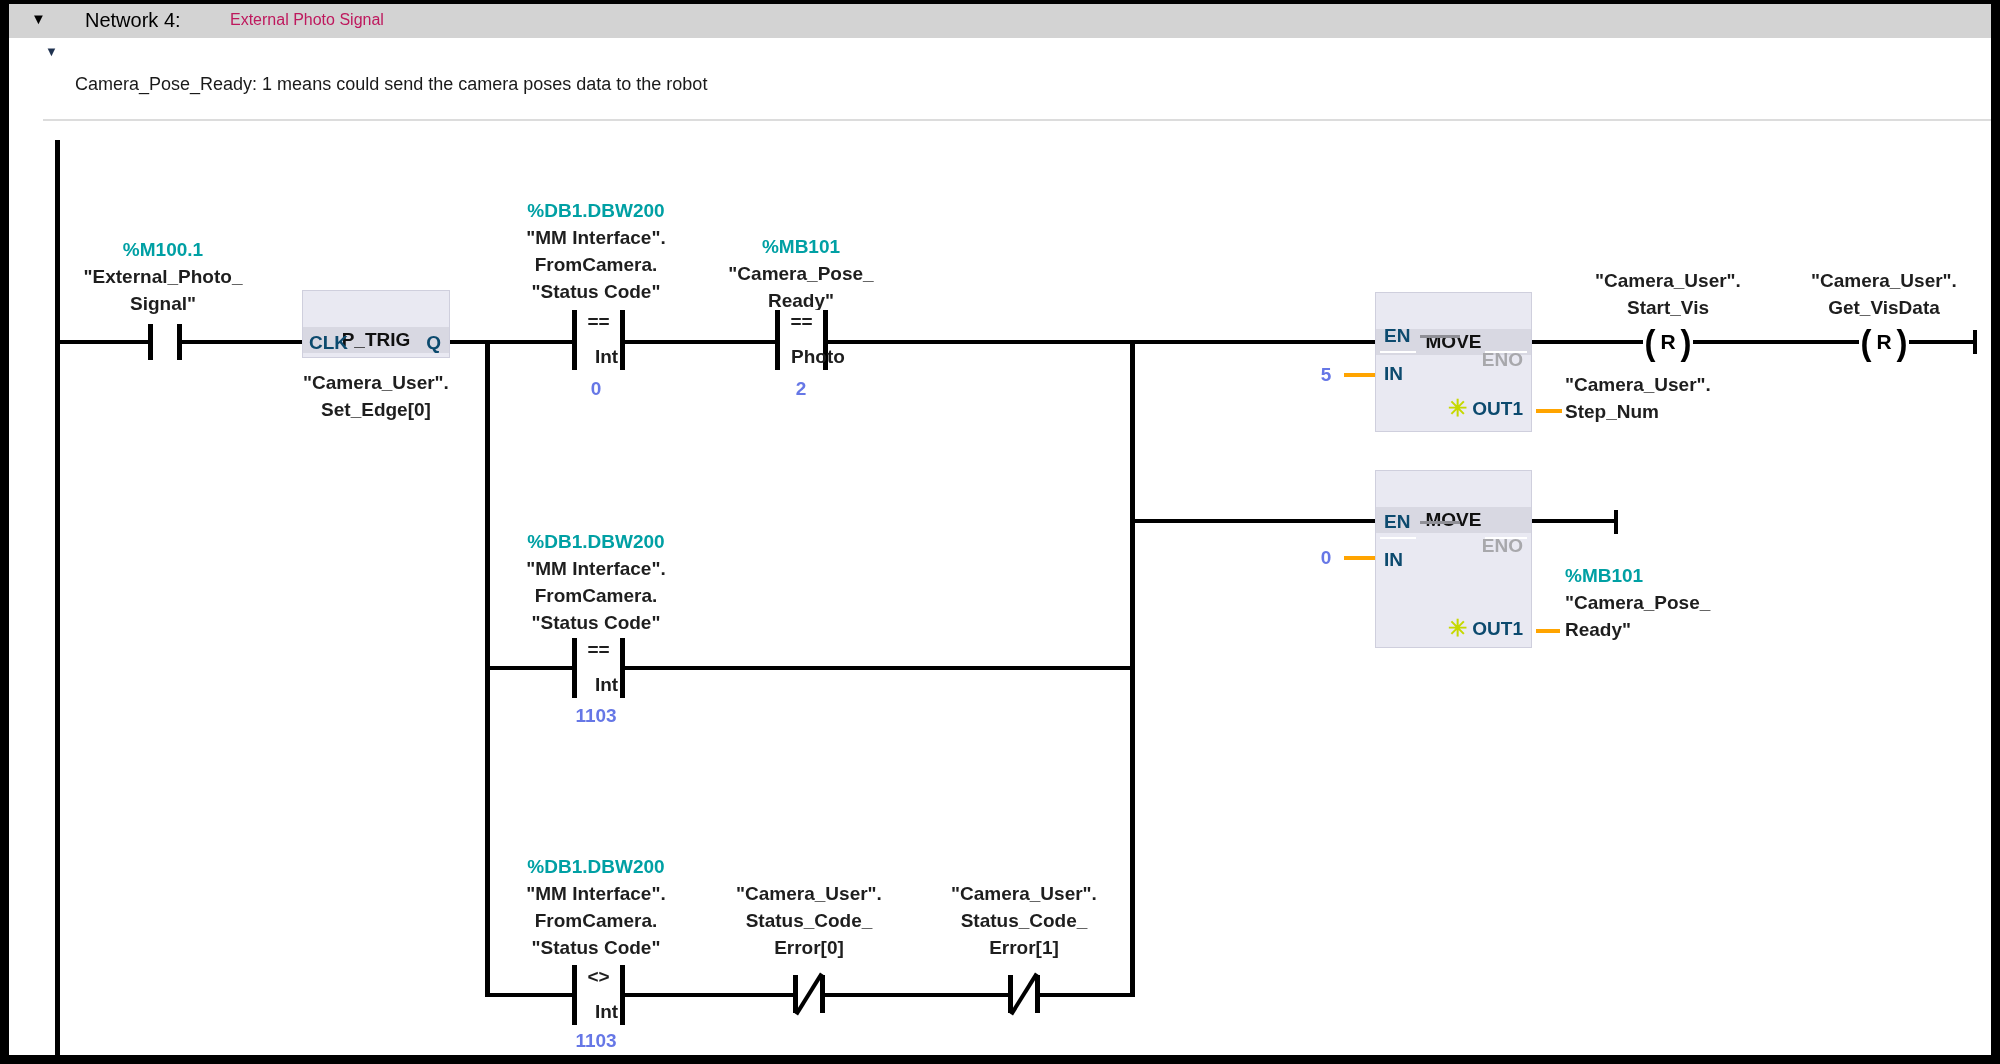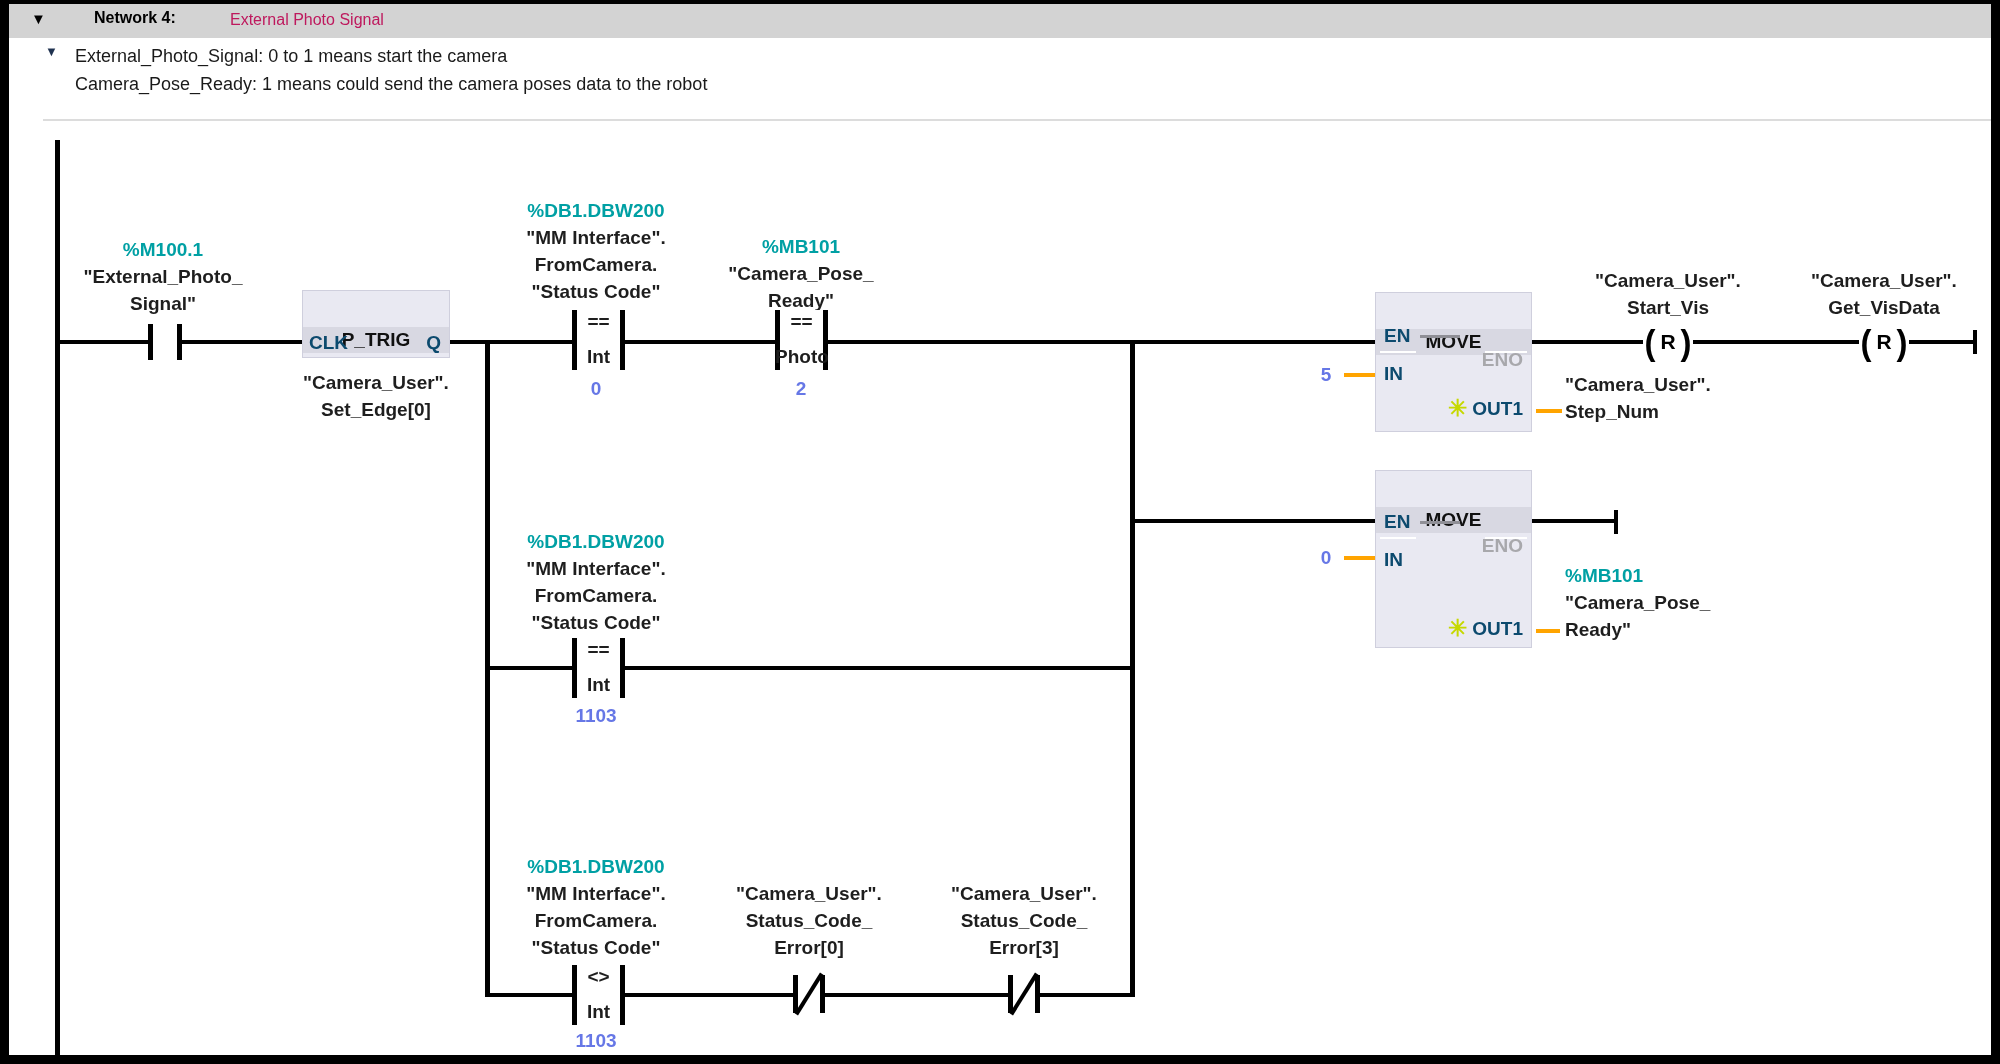--- a/index.html
+++ b/index.html
@@ -11,40 +11,40 @@
   
   .lblc{position:absolute;text-align:center;font-size:19px;line-height:27px;white-space:nowrap;}
   .lbll{position:absolute;text-align:left;font-size:19px;line-height:27px;white-space:nowrap;}
   .tag{color:#1E1E1E;font-weight:600;}
   .addr{color:#00A0A4;font-weight:700;}
   .val{position:absolute;color:#6677E6;font-weight:700;font-size:19px;line-height:22px;text-align:center;white-space:nowrap;}
   
   .contact{position:absolute;background:#fff;}
   .leg{position:absolute;top:0;width:5px;height:100%;background:#000;}
   .op{position:absolute;top:0px;left:0;right:0;text-align:center;font-weight:700;font-size:19px;color:#1E1E1E;line-height:24px;}
-  .typ{position:absolute;bottom:1px;left:0;right:0;text-align:center;font-weight:700;font-size:19px;color:#1E1E1E;line-height:24px;}
+  .typ{position:absolute;bottom:1px;left:16px;right:0;text-align:center;font-weight:700;font-size:19px;color:#1E1E1E;line-height:24px;}
   .slash{position:absolute;left:50%;top:50%;width:4px;height:48px;margin-left:-2px;margin-top:-24px;background:#000;transform:rotate(32deg);}
   
   .coil{position:absolute;background:#fff;display:flex;align-items:center;justify-content:center;}
   .paren{font-size:33px;font-weight:600;color:#000;line-height:33px;transform:scaleY(1.05);}
   .rtxt{font-size:21px;font-weight:700;color:#000;margin:0 5px;}
   
   .fbox{position:absolute;background:#E9E9F2;border:1px solid #CFCFDD;box-sizing:border-box;}
   .fbox .hdr{position:absolute;left:0;top:0;right:0;height:26px;background:#D8D8E2;text-align:center;
              font-weight:700;font-size:19px;line-height:26px;color:#101010;margin-top:36px;}
   .port{position:absolute;font-weight:700;font-size:19px;color:#0c4a6e;line-height:20px;white-space:nowrap;}
   .port.gray{color:#A8A8AC;margin-top:24px;}
   .dash{position:absolute;background:#8F8F96;height:3px;}
   .wline{position:absolute;background:#fff;height:2px;}
   .star{position:absolute;color:#C6D800;font-size:23px;font-weight:700;line-height:23px;}
   
   .border{position:absolute;background:#000;}
   .titlebar{position:absolute;left:9px;top:4px;width:1982px;height:34px;background:#D3D3D3;}
   .tb-tri{position:absolute;left:22px;top:6px;font-size:15px;color:#000;}
-  .tb-label{position:absolute;left:76px;top:5px;font-size:16px;font-weight:700;color:#000;margin-left:9px;}
+  .tb-label{position:absolute;left:76px;top:5px;font-size:20px;font-weight:400;color:#000;}
   .tb-title{position:absolute;left:221px;top:7px;font-size:16px;color:#be185d;}
   .cm-tri{position:absolute;left:45px;top:44px;font-size:13px;color:#1F3250;}
   .cm-line{position:absolute;left:75px;font-size:18px;color:#1a1a1a;line-height:24px;white-space:nowrap;}
 </style>
 </head>
 <body>
 
 <div id="stage">
 
   <div class="border" style="left:0;top:0;width:2000px;height:4px;"></div>
@@ -52,21 +52,20 @@
   <div class="border" style="left:1991px;top:0;width:9px;height:1064px;"></div>
   <div class="border" style="left:0;top:1055px;width:2000px;height:9px;"></div>
 
   <div class="titlebar">
     <span class="tb-tri">▼</span>
     <span class="tb-label">Network 4:</span>
     <span class="tb-title">External Photo Signal</span>
   </div>
 
   <span class="cm-tri">▼</span>
-  <div class="cm-line" style="top:44px;">External_Photo_Signal: 0 to 1 means start the camera</div>
   <div class="cm-line" style="top:72px;">Camera_Pose_Ready: 1 means could send the camera poses data to the robot</div>
   <div class="sep" style="left:43px;top:119px;width:1948px;height:2px;"></div>
 
   <div class="wire" style="left:55px;top:140px;width:5px;height:915px;"></div>
 
   <div class="wire" style="left:55px;top:340px;width:1320px;height:4px;"></div>
   <div class="wire" style="left:1532px;top:340px;width:445px;height:4px;"></div>
   <div class="wire" style="left:1973px;top:330px;width:4px;height:24px;"></div>
 
   <div class="wire" style="left:485px;top:340px;width:5px;height:657px;"></div>
@@ -218,21 +217,21 @@
   </div>
   <div class="contact" style="left:793px;top:975px;width:32px;height:38px;">
     <i class="leg" style="left:0;"></i>
     <i class="leg" style="right:0;"></i>
     <i class="slash"></i>
   </div>
 
   <div class="lblc" style="left:904px;top:880px;width:240px;">
     <div class="tag">"Camera_User".</div>
     <div class="tag">Status_Code_</div>
-    <div class="tag">Error[3]</div>
+    <div class="tag">Error[1]</div>
   </div>
   <div class="contact" style="left:1008px;top:975px;width:32px;height:38px;">
     <i class="leg" style="left:0;"></i>
     <i class="leg" style="right:0;"></i>
     <i class="slash"></i>
   </div>
 
 </div>
 
 </body></html>

